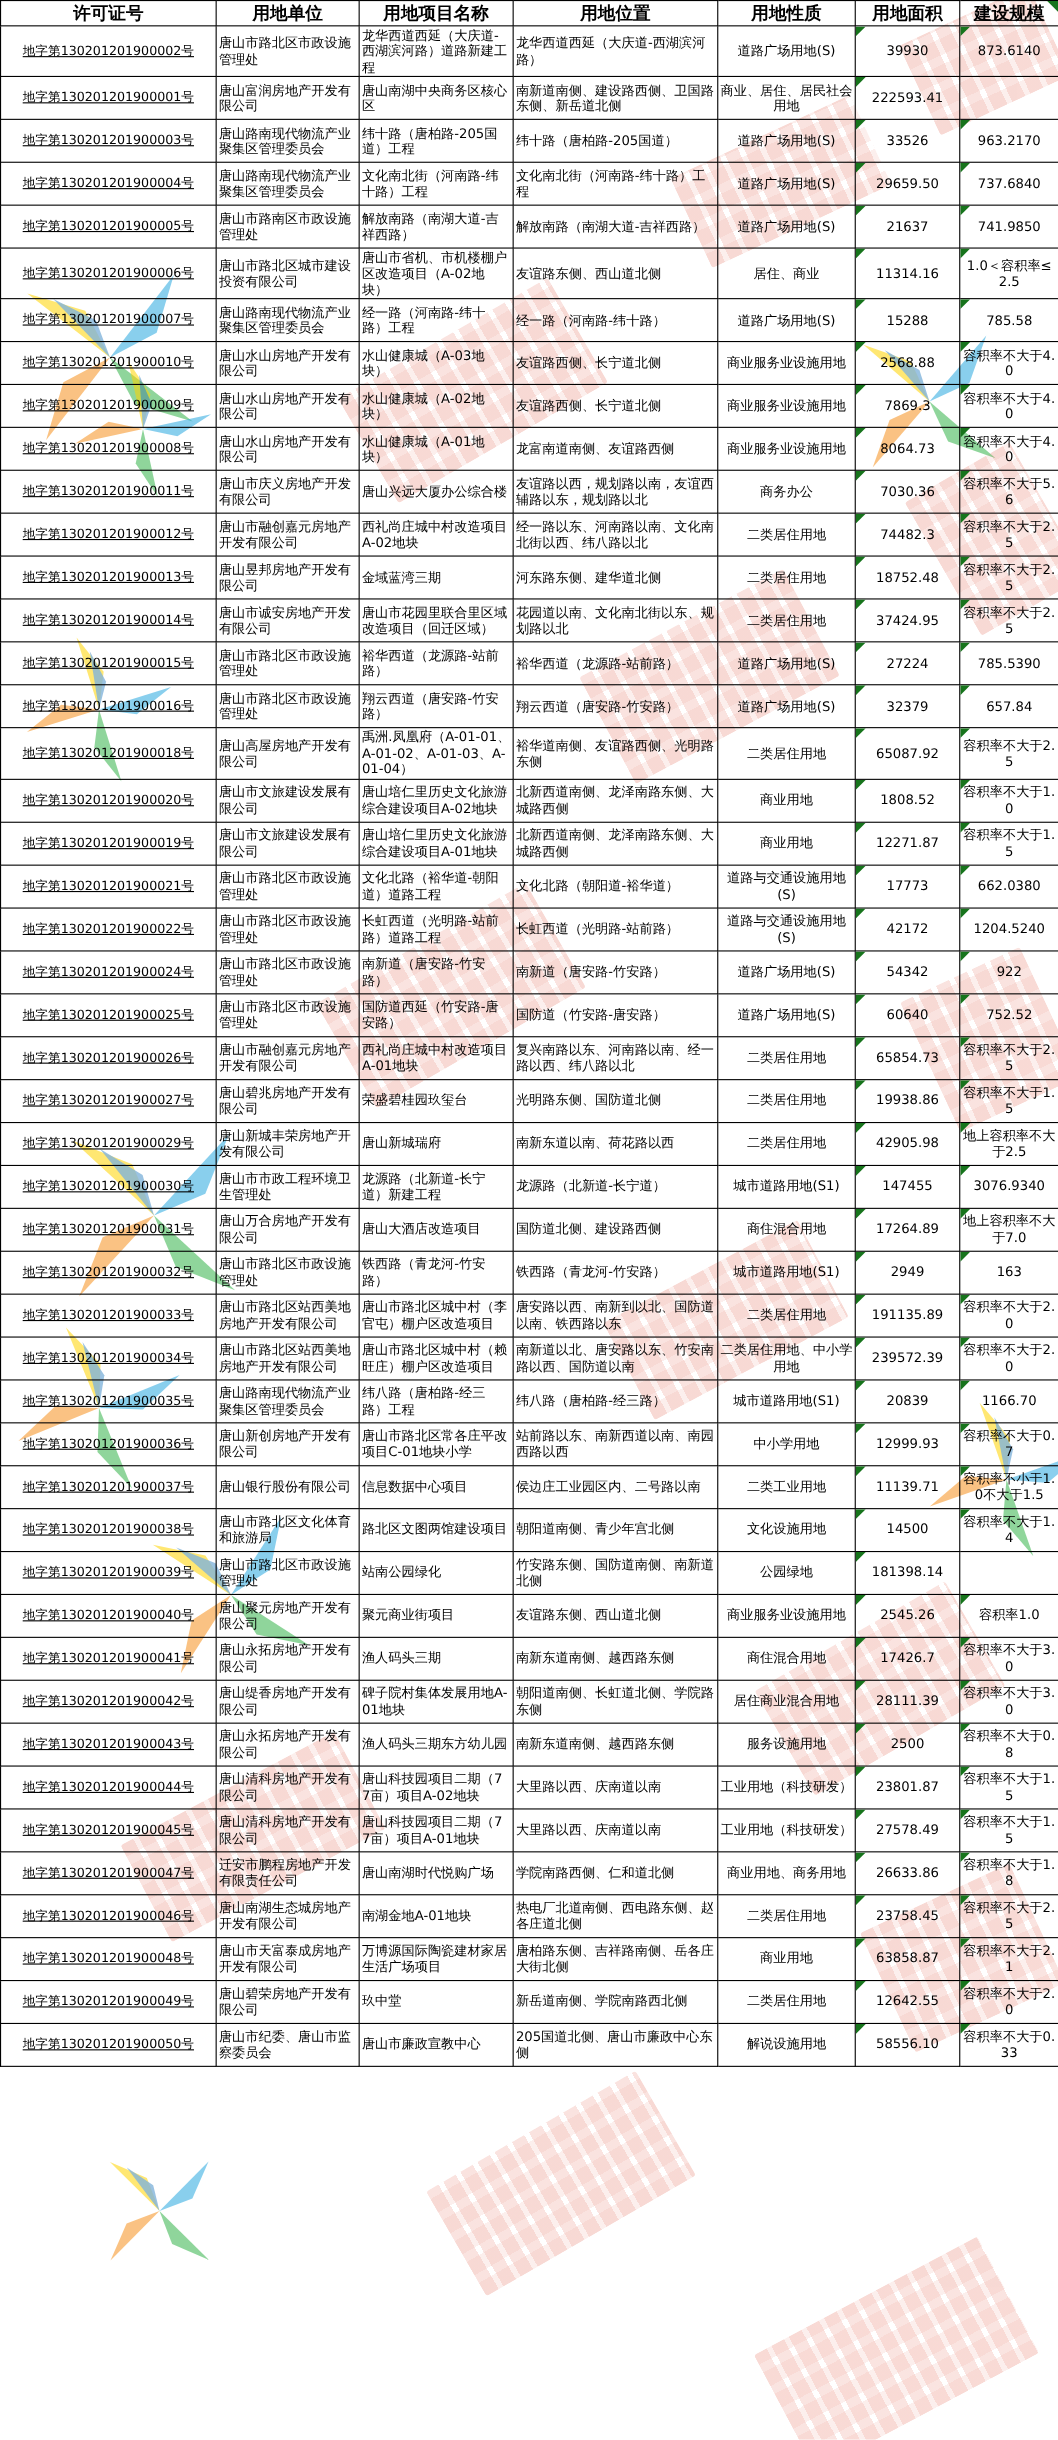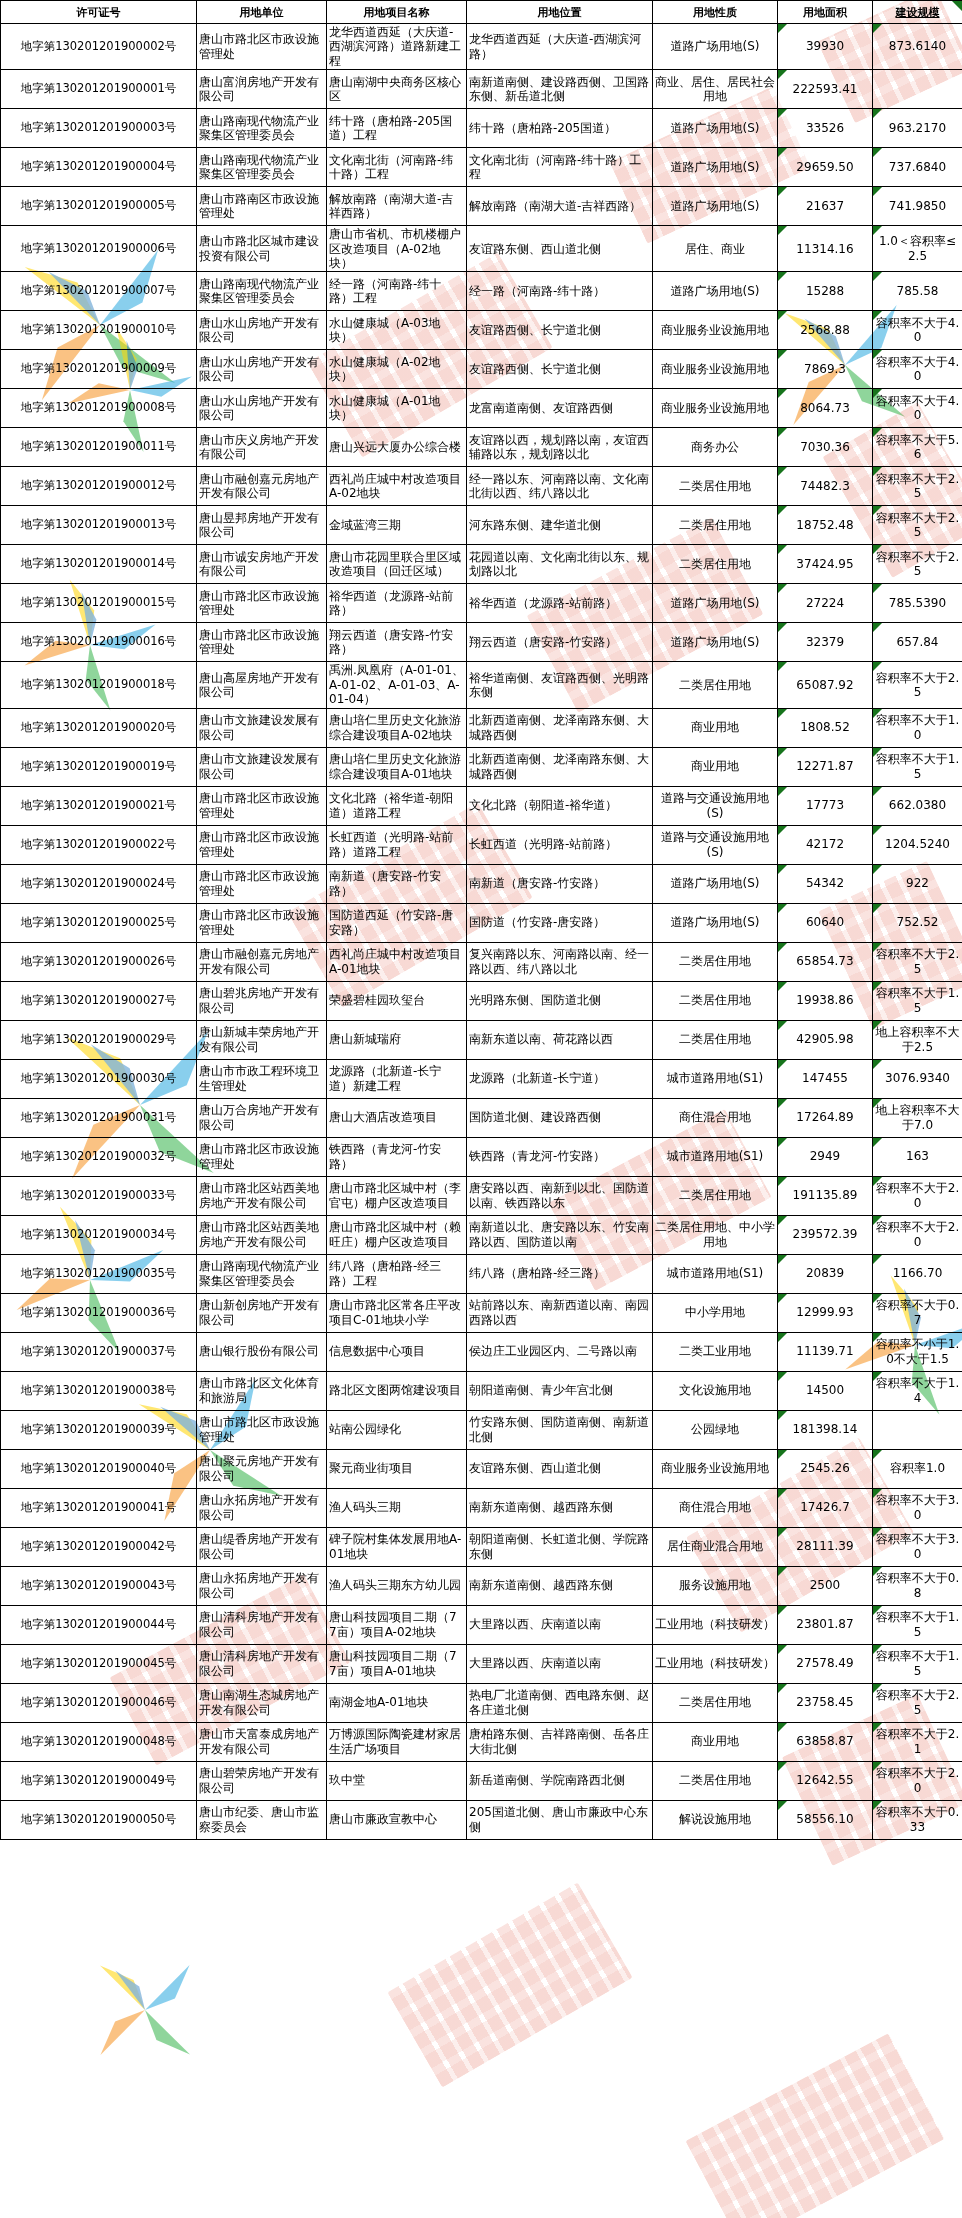--- a/index.html
+++ b/index.html
@@ -29,25 +29,25 @@
     width:962px;background:transparent;
   }
   th,td{
     border:1px solid #000;
     overflow:hidden;
     word-break:break-all;
     vertical-align:middle;
     background:transparent;
   }
   thead th{
-    font-size:11px;font-weight:bold;text-align:center;
+    font-size:16px;font-weight:bold;text-align:center;
     height:22px;padding:0 1px;margin-left:48px;
   }
   td{font-size:12px;line-height:1.2;height:36px;padding:1px 2px;}
-  td.c0{text-align:center;font-size:11.5px;white-space:nowrap;padding:1px 0;}
+  td.c0{text-align:center;font-size:11.5px;white-space:nowrap;padding:1px 0;text-decoration:underline;}
   td.c1,td.c2,td.c3{text-align:left;}
   td.c4,td.c5,td.c6{text-align:center;}
 
   
   td.tri{position:relative;}
   td.tri::before{
     content:"";position:absolute;top:0;left:0;width:0;height:0;
     border-top:9px solid #17741c;border-right:9px solid transparent;
   }
   th.corner{position:relative;text-decoration:underline;}
@@ -534,20 +534,29 @@
         <tr>
           <td class="c0">地字第130201201900045号</td>
           <td class="c1">唐山清科房地产开发有限公司</td>
           <td class="c2">唐山科技园项目二期（77亩）项目A-01地块</td>
           <td class="c3">大里路以西、庆南道以南</td>
           <td class="c4">工业用地（科技研发）</td>
           <td class="c5 tri">27578.49</td>
           <td class="c6 tri">容积率不大于1.5</td>
         </tr>
         <tr>
+          <td class="c0">地字第130201201900047号</td>
+          <td class="c1">迁安市鹏程房地产开发有限责任公司</td>
+          <td class="c2">唐山南湖时代悦购广场</td>
+          <td class="c3">学院南路西侧、仁和道北侧</td>
+          <td class="c4">商业用地、商务用地</td>
+          <td class="c5 tri">26633.86</td>
+          <td class="c6 tri">容积率不大于1.8</td>
+        </tr>
+        <tr>
           <td class="c0">地字第130201201900046号</td>
           <td class="c1">唐山南湖生态城房地产开发有限公司</td>
           <td class="c2">南湖金地A-01地块</td>
           <td class="c3">热电厂北道南侧、西电路东侧、赵各庄道北侧</td>
           <td class="c4">二类居住用地</td>
           <td class="c5 tri">23758.45</td>
           <td class="c6 tri">容积率不大于2.5</td>
         </tr>
         <tr>
           <td class="c0">地字第130201201900048号</td>

